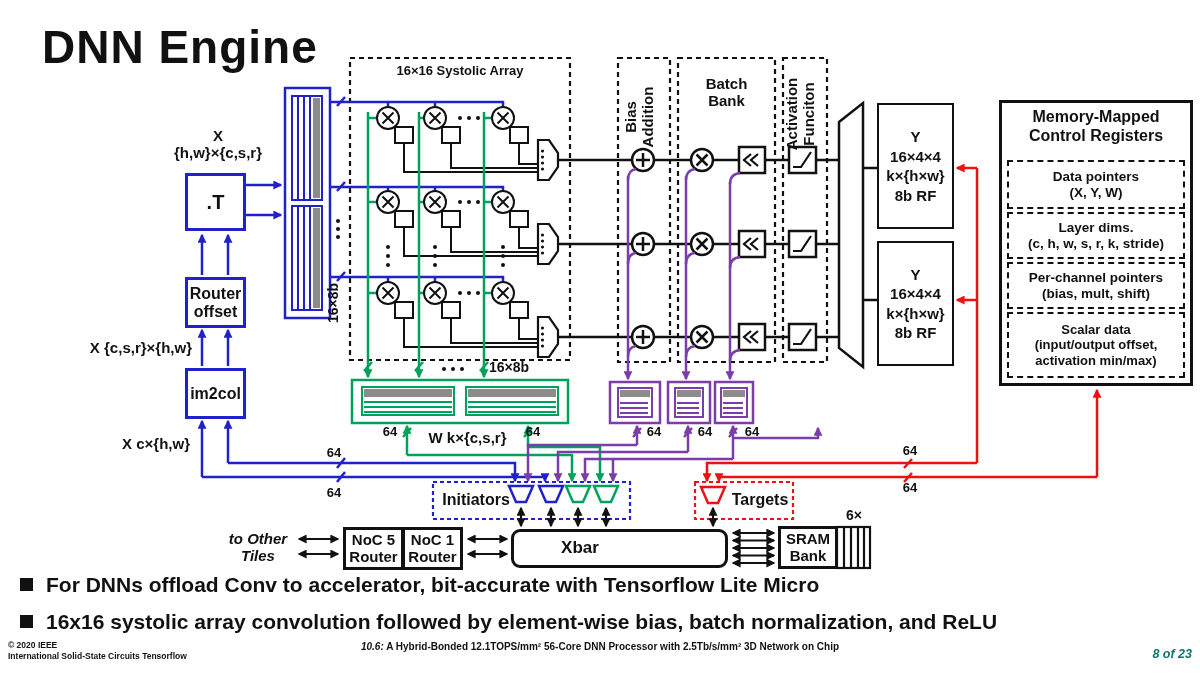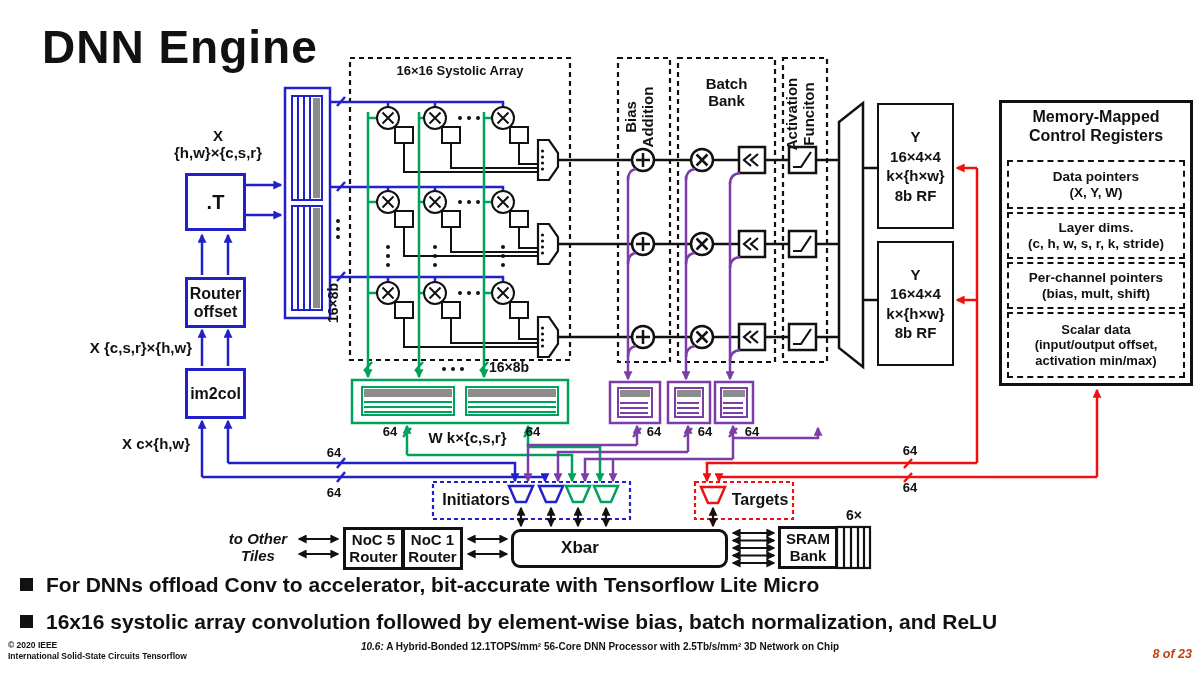--- a/index.html
+++ b/index.html
@@ -12,21 +12,21 @@
        font-weight:bold;white-space:pre-line;line-height:1.12;color:#111;}
   .bluebox{border-color:#2121CC;}
   .rot90{transform:rotate(-90deg);}
   .dashedbox{position:absolute;box-sizing:border-box;border:2px dashed #111;background:#fff;
        display:flex;align-items:center;justify-content:center;text-align:center;
        font-weight:bold;white-space:pre-line;line-height:1.18;color:#111;}
   .sq{position:absolute;background:#111;}
   .bullet-text{position:absolute;font-weight:bold;font-size:21px;color:#111;white-space:nowrap;}
   .f-small{position:absolute;font-weight:bold;font-size:8.5px;line-height:1.25;color:#111;}
   .f-center{position:absolute;font-weight:bold;font-size:10px;text-align:center;color:#111;}
-  .f-page{position:absolute;font-weight:bold;font-style:italic;font-size:12.5px;text-align:right;color:#c2410c;}
+  .f-page{position:absolute;font-weight:bold;font-style:italic;font-size:12.5px;text-align:right;color:#0f766e;}
   .it{font-style:italic;}
 </style>
 </head>
 <body>
 
 <div id="slide">
 
 <svg id="diagram-svg" width="1200" height="675" viewBox="0 0 1200 675">
   <defs>
     <marker id="ab" viewBox="0 0 10 10" refX="8.5" refY="5" markerWidth="9" markerHeight="9" orient="auto" markerUnits="userSpaceOnUse">

